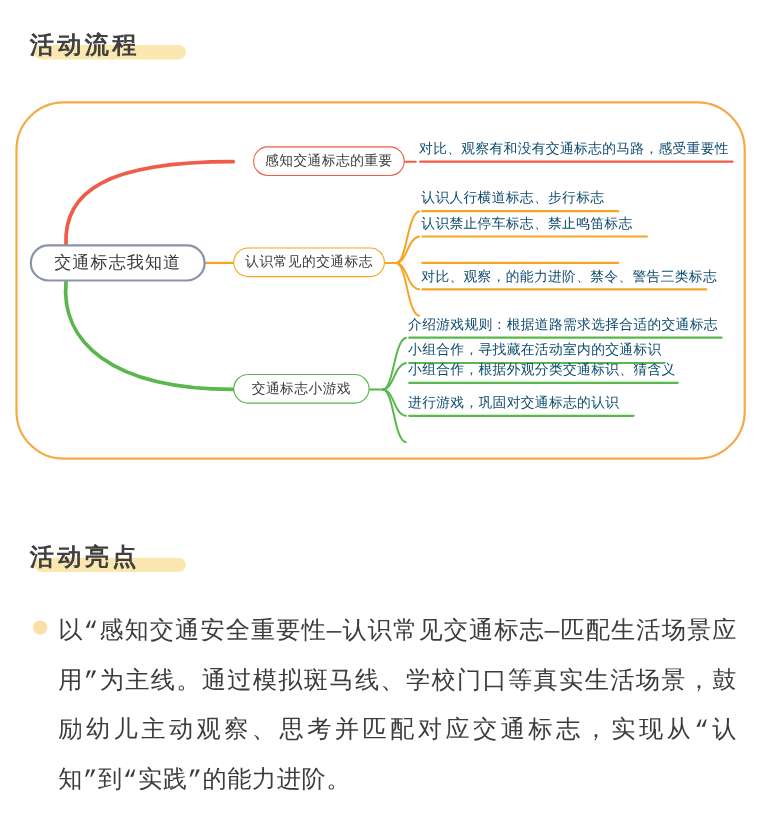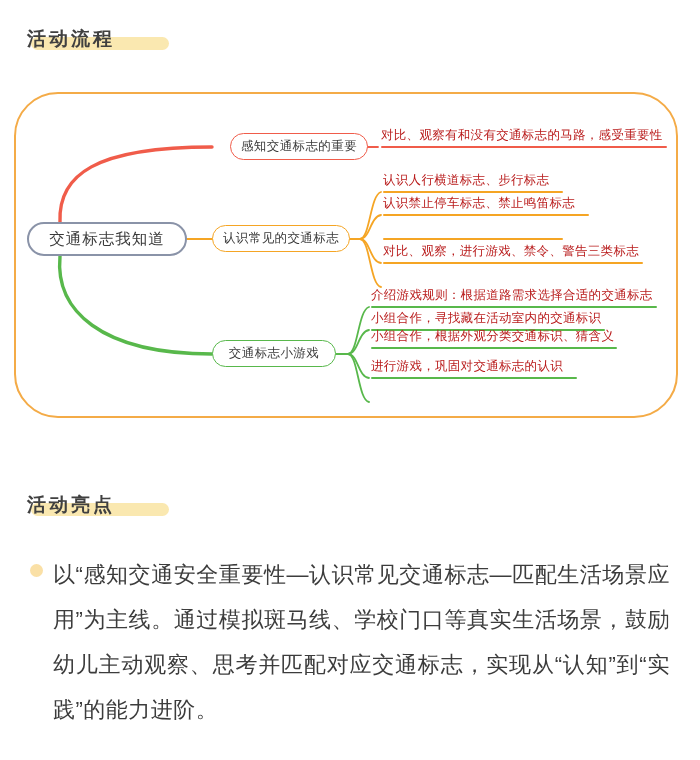--- a/index.html
+++ b/index.html
@@ -15,21 +15,21 @@
   .section-head{position:absolute;}
   .head-inner{position:relative;display:inline-block;}
   .head-bar{
     position:absolute;left:4px;bottom:2px;
     height:13px;border-radius:7px;
     background:#fae8b0;
     z-index:0;
   }
   .head-text{
     position:relative;z-index:1;
-    font-size:19px;font-weight:bold;
+    font-size:22px;font-weight:bold;
     letter-spacing:3px;
     color:#404040;
     font-family:"DejaVu Sans","Liberation Sans",sans-serif;
     white-space:nowrap;
   }
   #head-flow{left:27px;top:26px;}
   #head-flow .head-bar{width:138px;}
   #head-high{left:27px;top:492px;}
   #head-high .head-bar{width:138px;}
 
@@ -57,41 +57,41 @@
   }
   .branch-node{height:27px;font-size:12.5px;letter-spacing:.4px;}
   #node-b1{left:230px;top:133px;width:138px;border:1.6px solid #f05c4a;}
   #node-b2{left:212px;top:225px;width:138px;border:1.6px solid #f5a524;}
   #node-b3{left:212px;top:340px;width:124px;border:1.6px solid #58b84b;}
 
   
   .leaf{position:absolute;}
   .leaf-text{
     position:absolute;left:0;bottom:4px;
-    font-size:12.5px;color:#b91c1c;letter-spacing:.3px;
+    font-size:12.5px;color:#0c4a6e;letter-spacing:.3px;
     white-space:nowrap;
   }
   .leaf-rule{position:absolute;left:0;bottom:0;height:1.6px;border-radius:1px;}
 
   
   #highlight-block{
     position:absolute;left:30px;top:552px;width:640px;
     display:flex;align-items:flex-start;
   }
   #highlight-bullet{
     width:13px;height:13px;border-radius:50%;
     background:#fae0a6;flex:0 0 auto;margin-top:12px;
   }
   #highlight-text{
     margin-left:10px;
     font-size:22px;line-height:45px;
     letter-spacing:.5px;
     color:#3c3c3c;
     text-align:justify;
-    font-family:Liberation Sans, sans-serif;
+    font-family:Liberation Mono, monospace;
   }
 </style>
 </head>
 <body>
 
 <div class="section-head" id="head-flow">
   <div class="head-inner">
     <div class="head-bar"></div>
     <div class="head-text">活动流程</div>
   </div>
@@ -146,21 +146,21 @@
   <span class="leaf-rule" style="width:180px;background:#f5a524;"></span>
 </div>
 <div class="leaf" style="left:383px;top:194px;width:208px;height:22px;">
   <span class="leaf-text">认识禁止停车标志、禁止鸣笛标志</span>
   <span class="leaf-rule" style="width:206px;background:#f5a524;"></span>
 </div>
 <div class="leaf" style="left:383px;top:218px;width:182px;height:22px;">
   <span class="leaf-rule" style="width:180px;background:#f5a524;"></span>
 </div>
 <div class="leaf" style="left:383px;top:242px;width:262px;height:22px;">
-  <span class="leaf-text">对比、观察，进行游戏、禁令、警告三类标志</span>
+  <span class="leaf-text">对比、观察，的能力进阶、禁令、警告三类标志</span>
   <span class="leaf-rule" style="width:260px;background:#f5a524;"></span>
 </div>
 
 <div class="leaf" style="left:371px;top:286px;width:288px;height:22px;">
   <span class="leaf-text">介绍游戏规则：根据道路需求选择合适的交通标志</span>
   <span class="leaf-rule" style="width:286px;background:#58b84b;"></span>
 </div>
 <div class="leaf" style="left:371px;top:309px;width:236px;height:22px;">
   <span class="leaf-text">小组合作，寻找藏在活动室内的交通标识</span>
   <span class="leaf-rule" style="width:234px;background:#58b84b;"></span>

